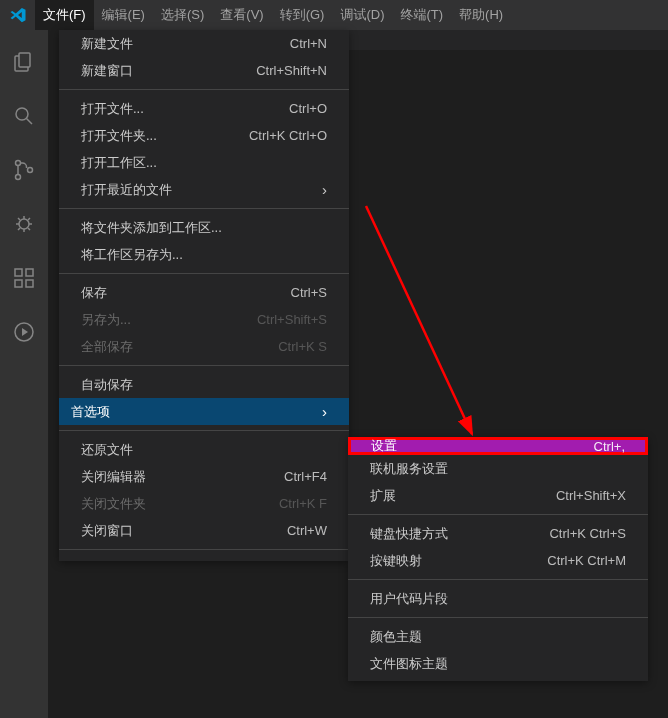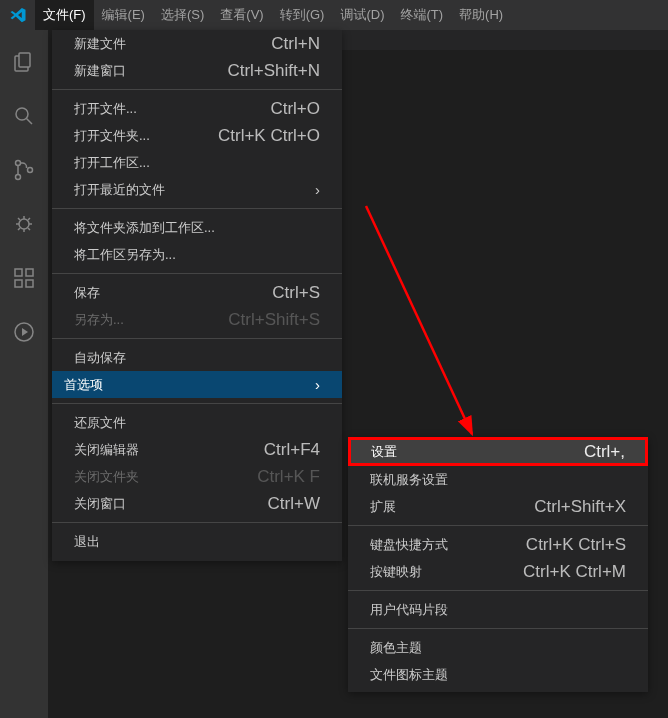--- a/index.html
+++ b/index.html
@@ -75,21 +75,21 @@
       height: 20px;
       background: #252526;
     }
     .dropdown {
       position: absolute;
       background: #252526;
       box-shadow: 0 2px 8px rgba(0,0,0,0.4);
     }
     .file-dropdown {
       top: 30px;
-      left: 52px;
+      left: 59px;
       width: 290px;
       padding-bottom: 6px;
     }
     .submenu {
       top: 437px;
       left: 348px;
       width: 300px;
       padding-bottom: 4px;
     }
     .menu-item {
@@ -100,39 +100,39 @@
       padding: 0 22px 0 22px;
       cursor: pointer;
       color: #cccccc;
     }
     .menu-item.highlight {
       background: #094771;
       color: #ffffff;
       padding-left: 12px;
     }
     .menu-item.highlight-boxed {
-      background: #404040;
+      background: #a21caf;
       color: #ffffff;
       border: 3px solid #ff0000;
       box-sizing: border-box;
-      height: 29px;
+      height: 18px;
       padding: 0 20px;
     }
     .menu-item.disabled {
       color: #6b6b6b;
       cursor: default;
     }
     .menu-sep {
       height: 1px;
       background: #454545;
       margin: 5px 0;
     }
     .shortcut {
       color: inherit;
-      font-size: 17px;
+      font-size: 13px;
       opacity: 0.9;
     }
     .disabled .shortcut { opacity: 0.7; }
     .chevron {
       font-size: 15px;
       line-height: 1;
     }
     .arrow-annot {
       position: absolute;
       top: 200px;
@@ -243,20 +243,24 @@
     </div>
     <div class="menu-sep"></div>
     <div class="menu-item">
       <span>保存</span>
       <span class="shortcut">Ctrl+S</span>
     </div>
     <div class="menu-item disabled">
       <span>另存为...</span>
       <span class="shortcut">Ctrl+Shift+S</span>
     </div>
+    <div class="menu-item disabled">
+      <span>全部保存</span>
+      <span class="shortcut">Ctrl+K S</span>
+    </div>
     <div class="menu-sep"></div>
     <div class="menu-item">
       <span>自动保存</span>
     </div>
     <div class="menu-item highlight">
       <span>首选项</span>
       <span class="chevron">›</span>
     </div>
     <div class="menu-sep"></div>
     <div class="menu-item">
@@ -268,23 +272,20 @@
     </div>
     <div class="menu-item disabled">
       <span>关闭文件夹</span>
       <span class="shortcut">Ctrl+K F</span>
     </div>
     <div class="menu-item">
       <span>关闭窗口</span>
       <span class="shortcut">Ctrl+W</span>
     </div>
     <div class="menu-sep"></div>
-    <div class="menu-item">
-      <span>退出</span>
-    </div>
   </div>
 
 <div class="dropdown submenu" id="pref-submenu">
     <div class="menu-item highlight-boxed">
       <span>设置</span>
       <span class="shortcut">Ctrl+,</span>
     </div>
     <div class="menu-item">
       <span>联机服务设置</span>
     </div>

